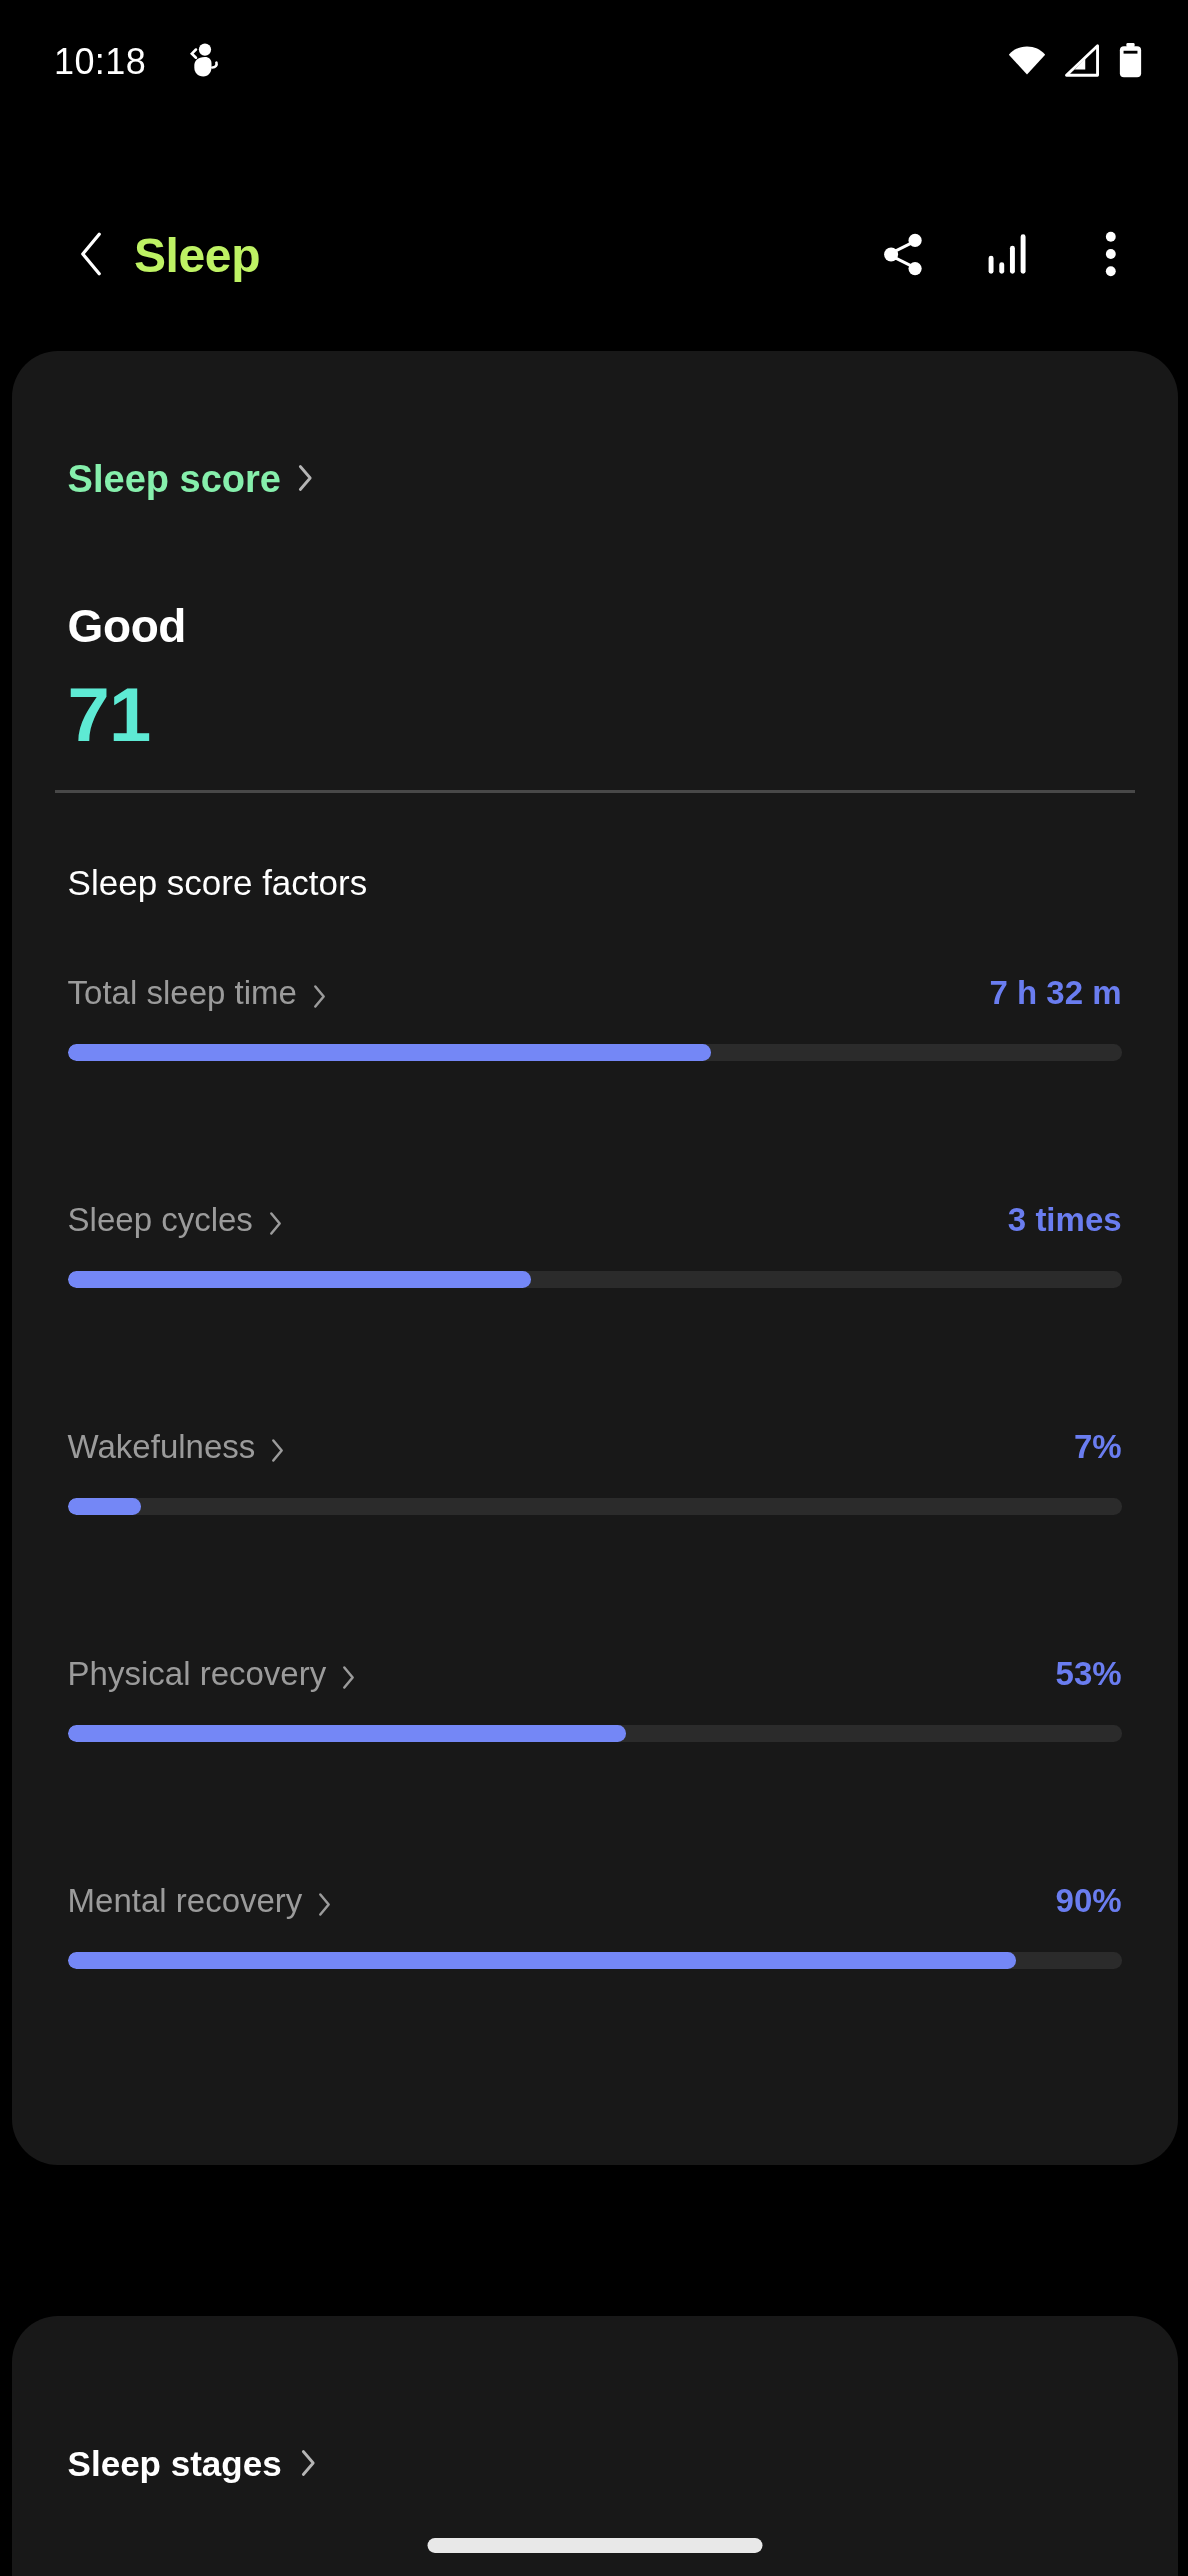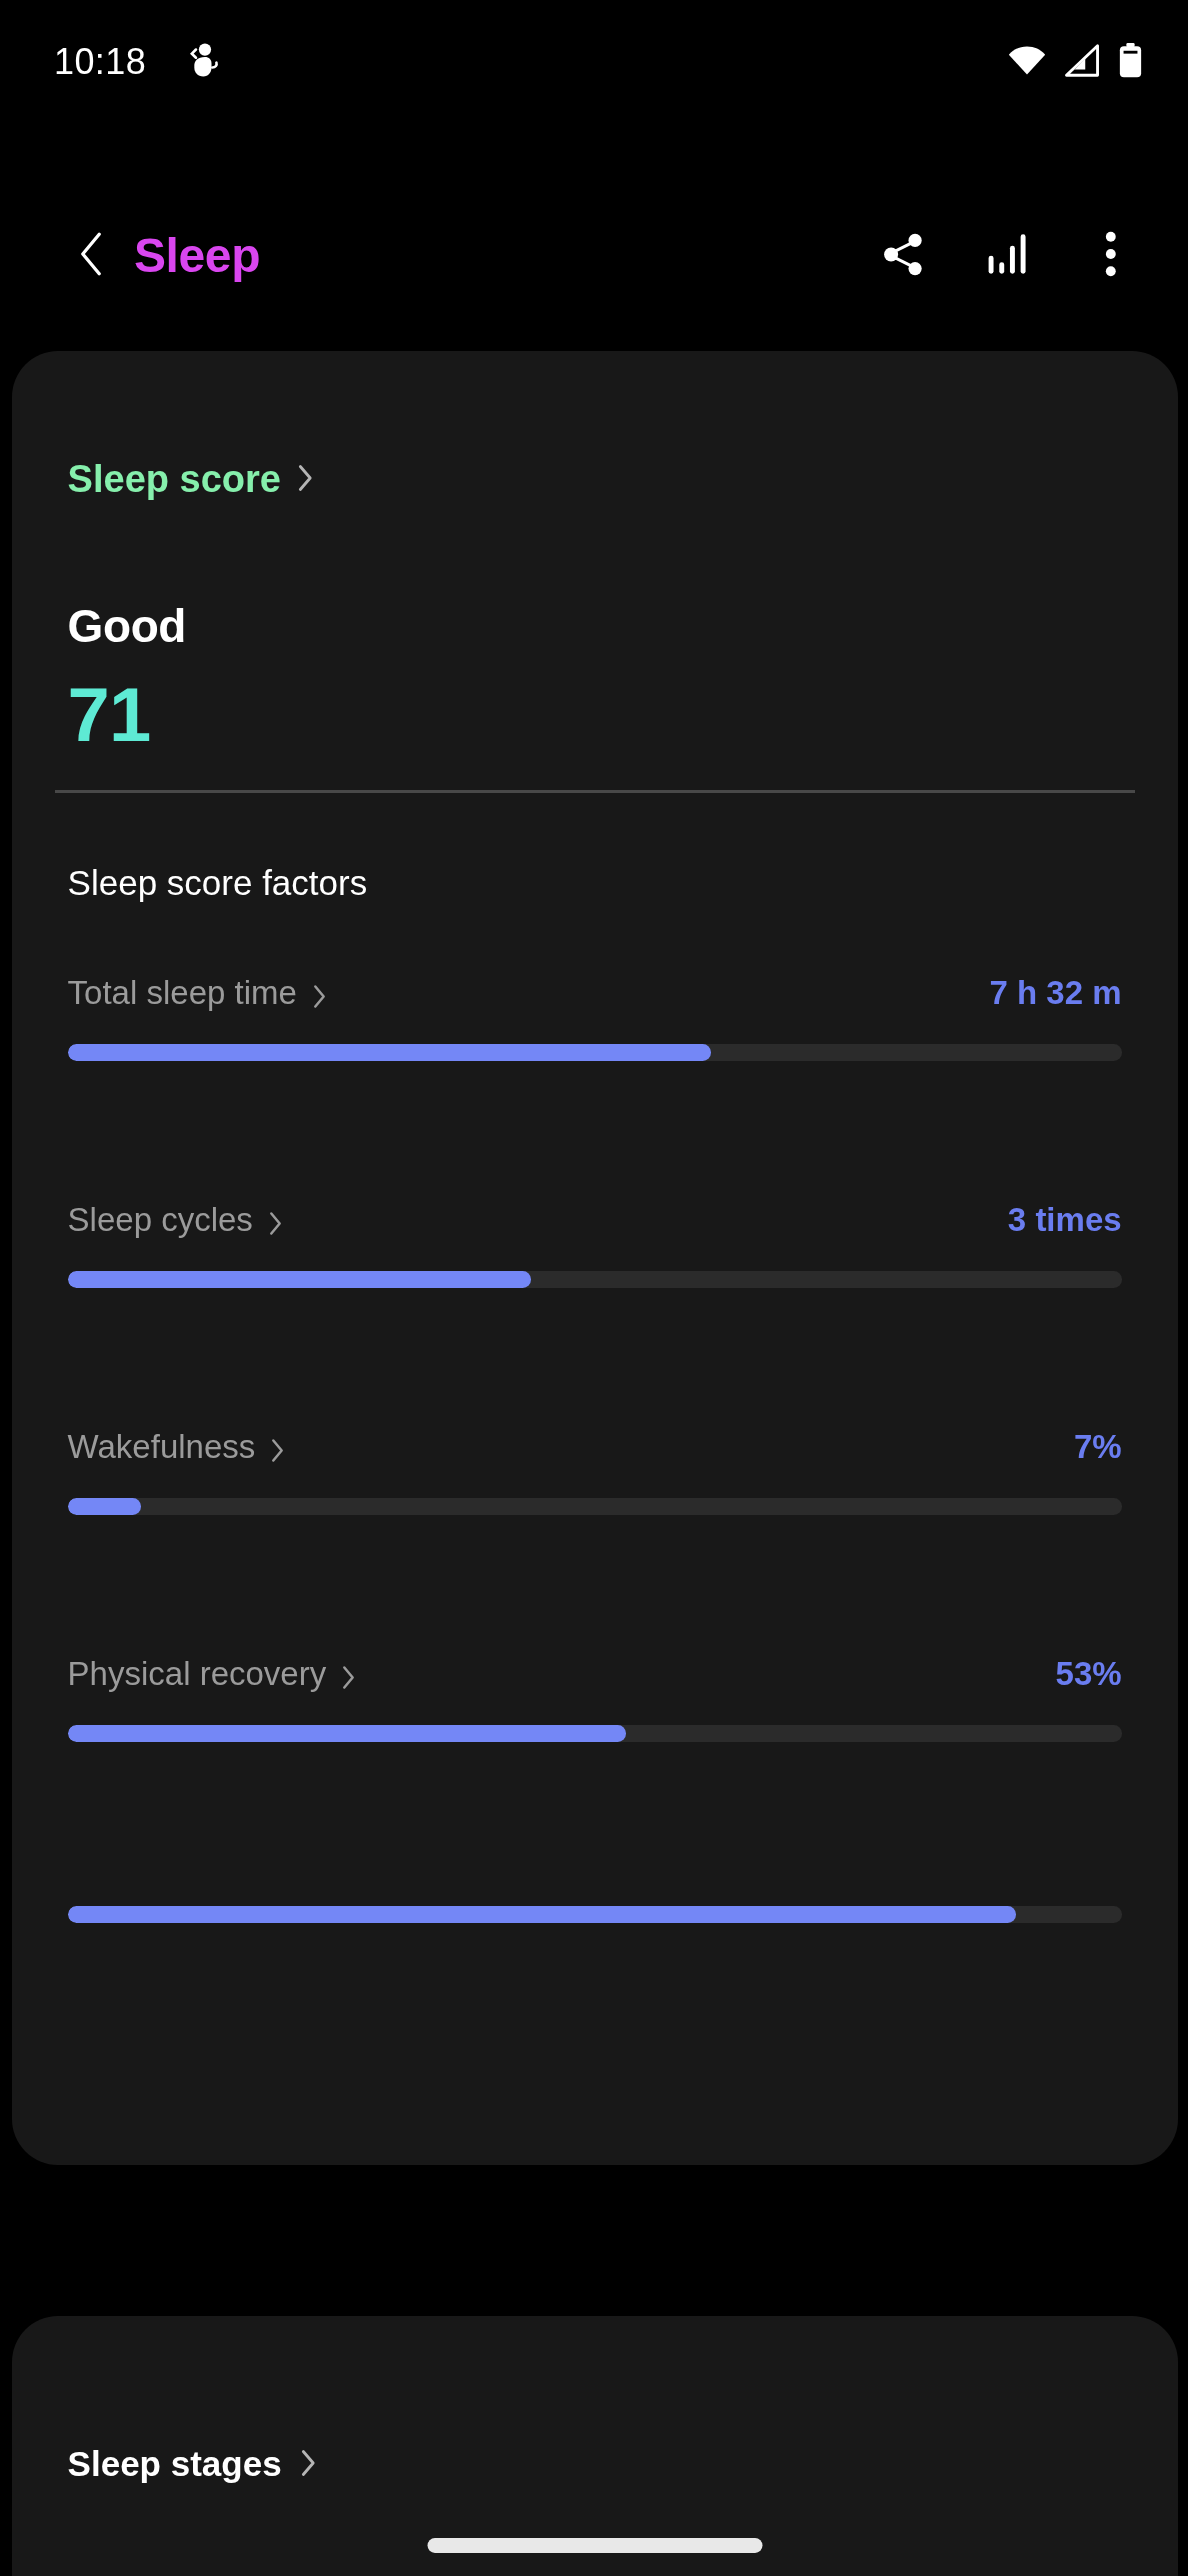--- a/index.html
+++ b/index.html
@@ -26,21 +26,21 @@
   .app-bar {
     position:absolute; top:206px; left:0; width:1189px; height:99px;
     display:flex; align-items:center; padding:0 46px 0 58px;
   }
   .back-btn {
     width:66px; height:66px;
     display:flex; align-items:center; justify-content:center;
     margin-right:10px;
   }
   .app-title {
-    color:#d946ef; font-size:48px; font-weight:700; letter-spacing:-0.4px;
+    color:#bef264; font-size:48px; font-weight:700; letter-spacing:-0.4px;
     flex:1;
   }
   .appbar-actions { display:flex; align-items:center; gap:40px; }
   .ab-btn { width:64px; height:64px; display:flex; align-items:center; justify-content:center; }
 
   
   .card {
     position:absolute; left:11.6px; width:1166px;
     background:#181818; border-radius:46px;
   }
@@ -263,20 +263,31 @@
           </span>
         </div>
         <span class="factor-value">53%</span>
       </div>
       <div class="bar-track">
         <div class="bar-fill" style="width: 53%;"></div>
       </div>
     </div>
 
     <div class="factor" style="top:1527px">
+      <div class="factor-row">
+        <div class="factor-left">
+          <span class="factor-name">Mental recovery</span>
+          <span class="chev">
+            <svg width="15" height="25" viewBox="0 0 18 30">
+                <path d="M4 3 L14 15 L4 27" stroke="#9b9b9b" stroke-width="3" fill="none" stroke-linecap="round" stroke-linejoin="round"></path>
+              </svg>
+          </span>
+        </div>
+        <span class="factor-value">90%</span>
+      </div>
       <div class="bar-track">
         <div class="bar-fill" style="width: 90%;"></div>
       </div>
     </div>
   </div>
 
   <div class="card" id="card-stages">
     <div class="stages-head">
       <span class="label">Sleep stages</span>
       <span class="chev">

